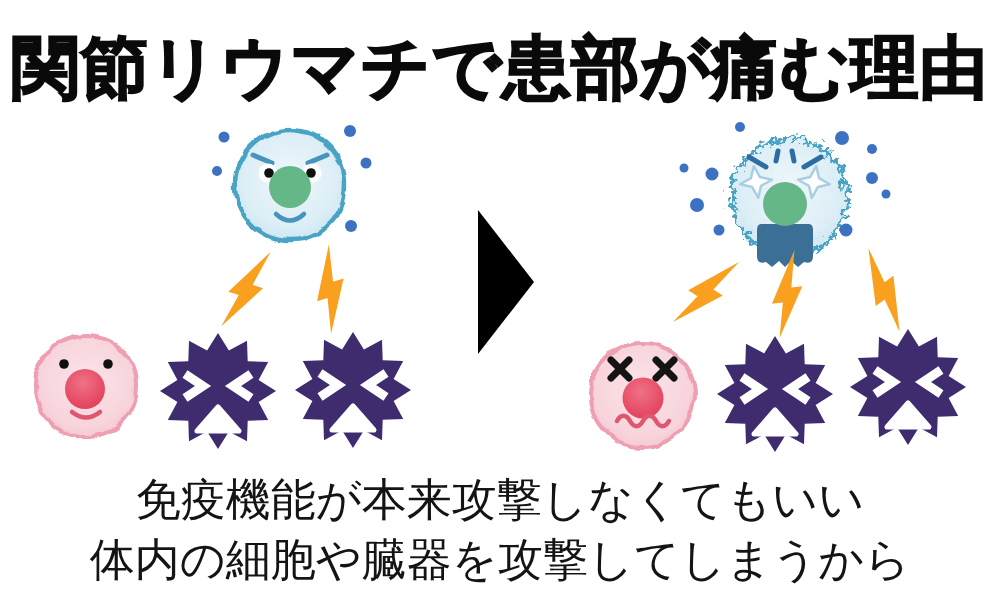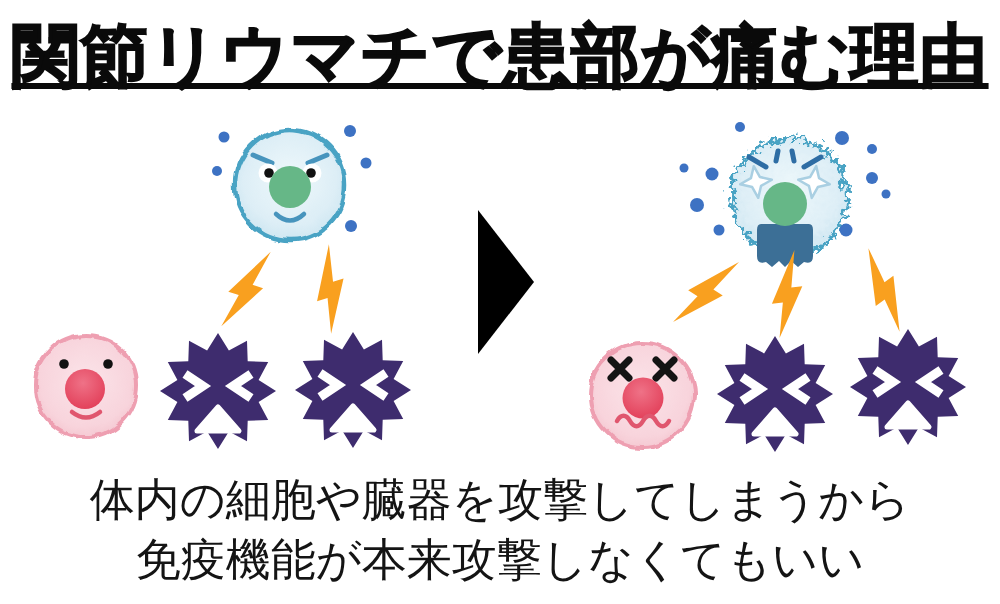--- a/index.html
+++ b/index.html
@@ -2,24 +2,24 @@
 <html><head>
 <meta charset="utf-8">
 <style>
   html,body{margin:0;padding:0;}
   body{
     width:1000px;height:604px;position:relative;overflow:hidden;
     background:#ffffff;
     font-family:"DejaVu Sans","Liberation Sans",sans-serif;
   }
   .title{
-    position:absolute;top:4px;left:0;width:1000px;height:104px;
+    position:absolute;top:16px;left:0;width:1000px;height:104px;
     display:flex;align-items:center;justify-content:center;
     font-size:68px;font-weight:900;letter-spacing:1px;
-    color:#0a0a0a;white-space:nowrap;text-decoration:underline;
+    color:#0a0a0a;white-space:nowrap;
     -webkit-text-stroke:2px #0a0a0a;
   }
   .stage{position:absolute;top:108px;left:0;width:1000px;height:362px;}
   .caption{
     position:absolute;top:470px;left:0;width:1000px;
     text-align:center;color:#141414;
     font-size:45px;line-height:60px;font-weight:500;letter-spacing:0px;
     white-space:nowrap;
   }
 </style>
@@ -150,15 +150,15 @@
       <circle cx="643" cy="290" r="20.5" fill="url(#gradNoseRed)"></circle>
       <path d="M617,313 c4,-7 9,-7 13,0 c4,7 9,7 13,0 c4,-7 9,-7 13,0 c4,7 9,7 13,0" fill="none" stroke-width="4.5" stroke-linecap="round" stroke="#e0566e"></path>
     </g>
 
     <use href="#virusShape" xlink:href="#virusShape" transform="translate(775,286)" fill="#3e2c6e"></use>
     <use href="#virusShape" xlink:href="#virusShape" transform="translate(908,279)" fill="#3e2c6e"></use>
   </g>
 </svg>
 
 <div class="caption">
+  <div>免疫機能が本来攻撃しなくてもいい</div>
   <div>体内の細胞や臓器を攻撃してしまうから</div>
-  <div>免疫機能が本来攻撃しなくてもいい</div>
 </div>
 
 </body></html>

